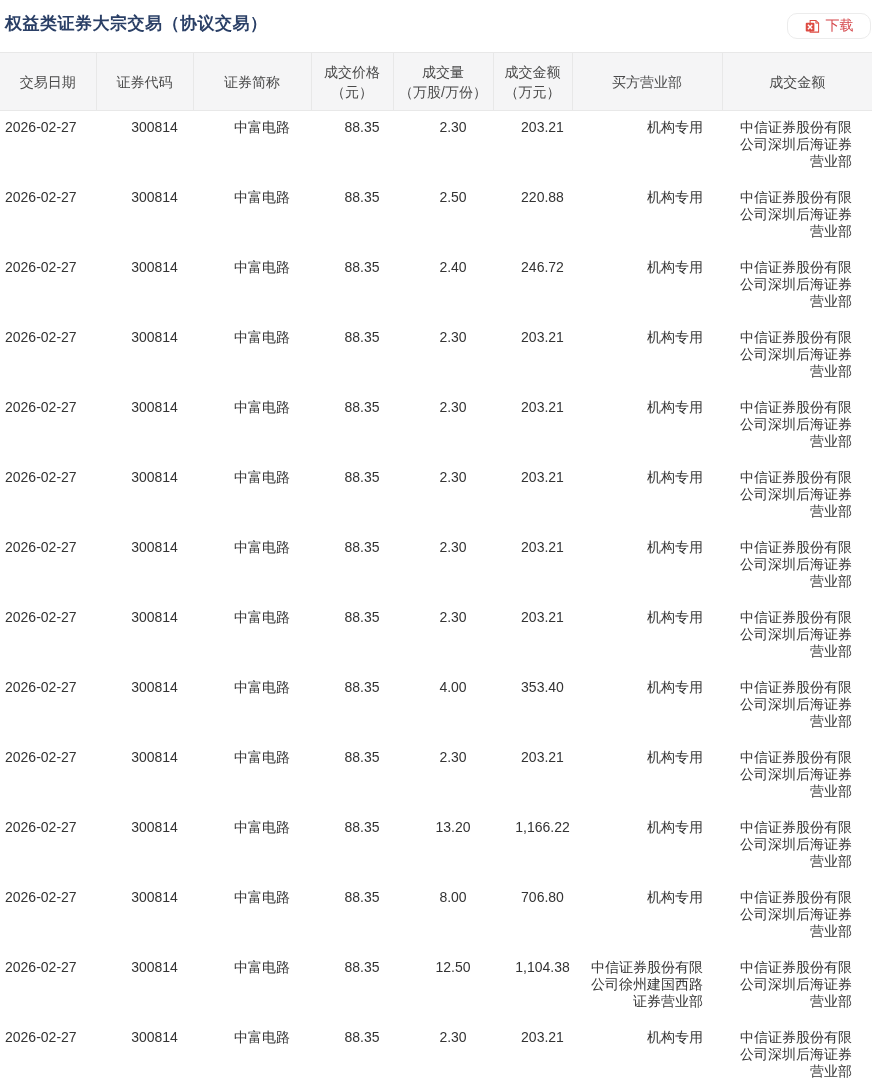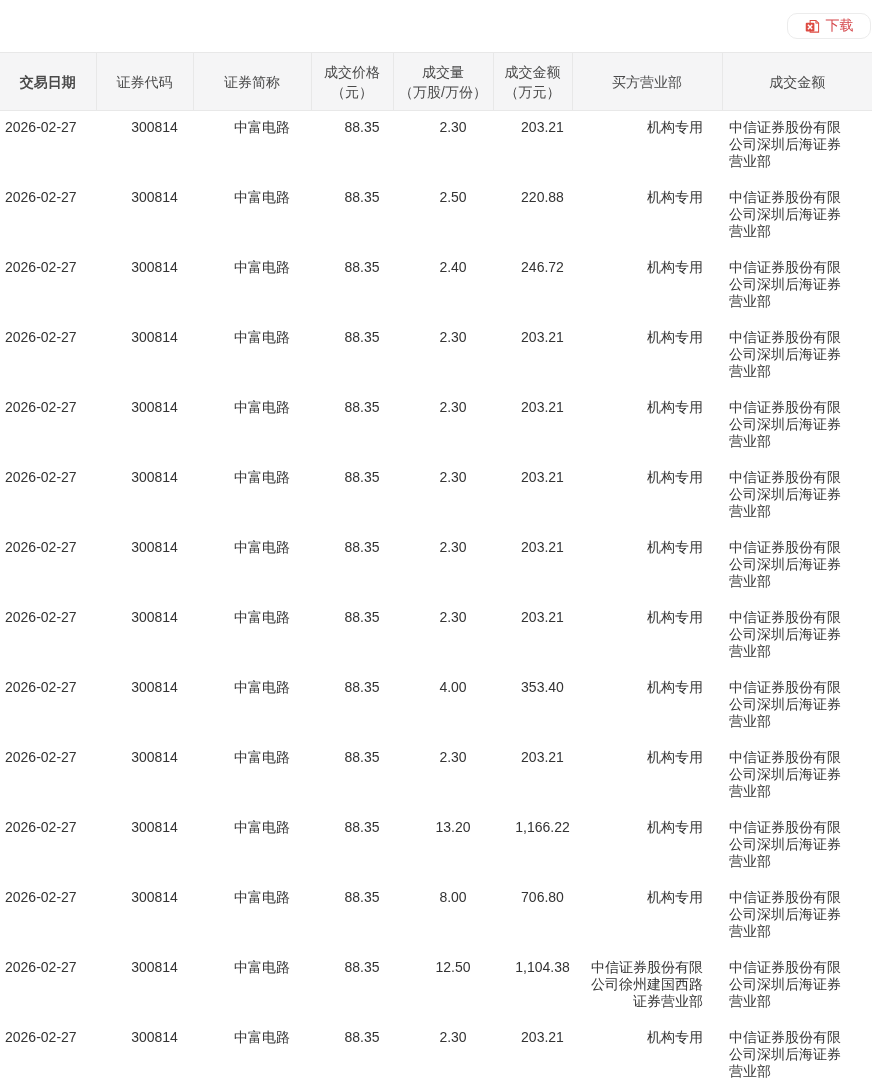--- a/index.html
+++ b/index.html
@@ -38,35 +38,36 @@
   }
   thead th{
     background:var(--header-bg);
     border-top:1px solid var(--border-color);
     border-bottom:1px solid var(--border-color);
     border-left:1px solid var(--border-color);
     height:58px;vertical-align:middle;text-align:center;
     font-size:14px;font-weight:normal;color:var(--header-text);
     line-height:20px;white-space:pre-line;padding:0 2px;
   }
-  thead th:first-child{border-left:none;font-weight:bold;}
+  thead th:first-child{border-left:none;}
   tbody td{
     height:70px;vertical-align:top;
     font-size:14px;line-height:17px;color:var(--body-text);
     padding-top:8px;
   }
   td.c-date{text-align:left;padding-left:5px;white-space:nowrap;}
   td.c-num{text-align:center;padding-left:20px;white-space:nowrap;}
   td.c-buyer{text-align:right;padding-left:8px;padding-right:19px;}
-  td.c-seller{text-align:left;padding-left:7px;padding-right:20px;font-family:Liberation Serif, serif;}
+  td.c-seller{text-align:right;padding-left:7px;padding-right:20px;font-family:Liberation Serif, serif;}
 </style>
 </head>
 <body>
 
 <div class="topbar">
+  <div class="page-title">权益类证券大宗交易（协议交易）</div>
   <button class="download-btn">
     <span class="dl-icon">
       <svg width="15" height="15" viewBox="0 0 16 16" aria-hidden="true">
         <path d="M5.5 1.5 H11.5 L14.5 4.5 V14 H5.5 Z" fill="#ffffff" stroke="#dd4b42" stroke-width="1.1"></path>
         <path d="M11.5 1.5 V4.5 H14.5 Z" fill="#f3b6b2" stroke="#dd4b42" stroke-width="0.8"></path>
         <rect x="0.8" y="4" width="9.2" height="9.2" rx="1" fill="#dd4b42"></rect>
         <path d="M3.1 6.2 L7.7 11 M7.7 6.2 L3.1 11" stroke="#ffffff" stroke-width="1.5"></path>
       </svg>
     </span>
     <span>下载</span>

